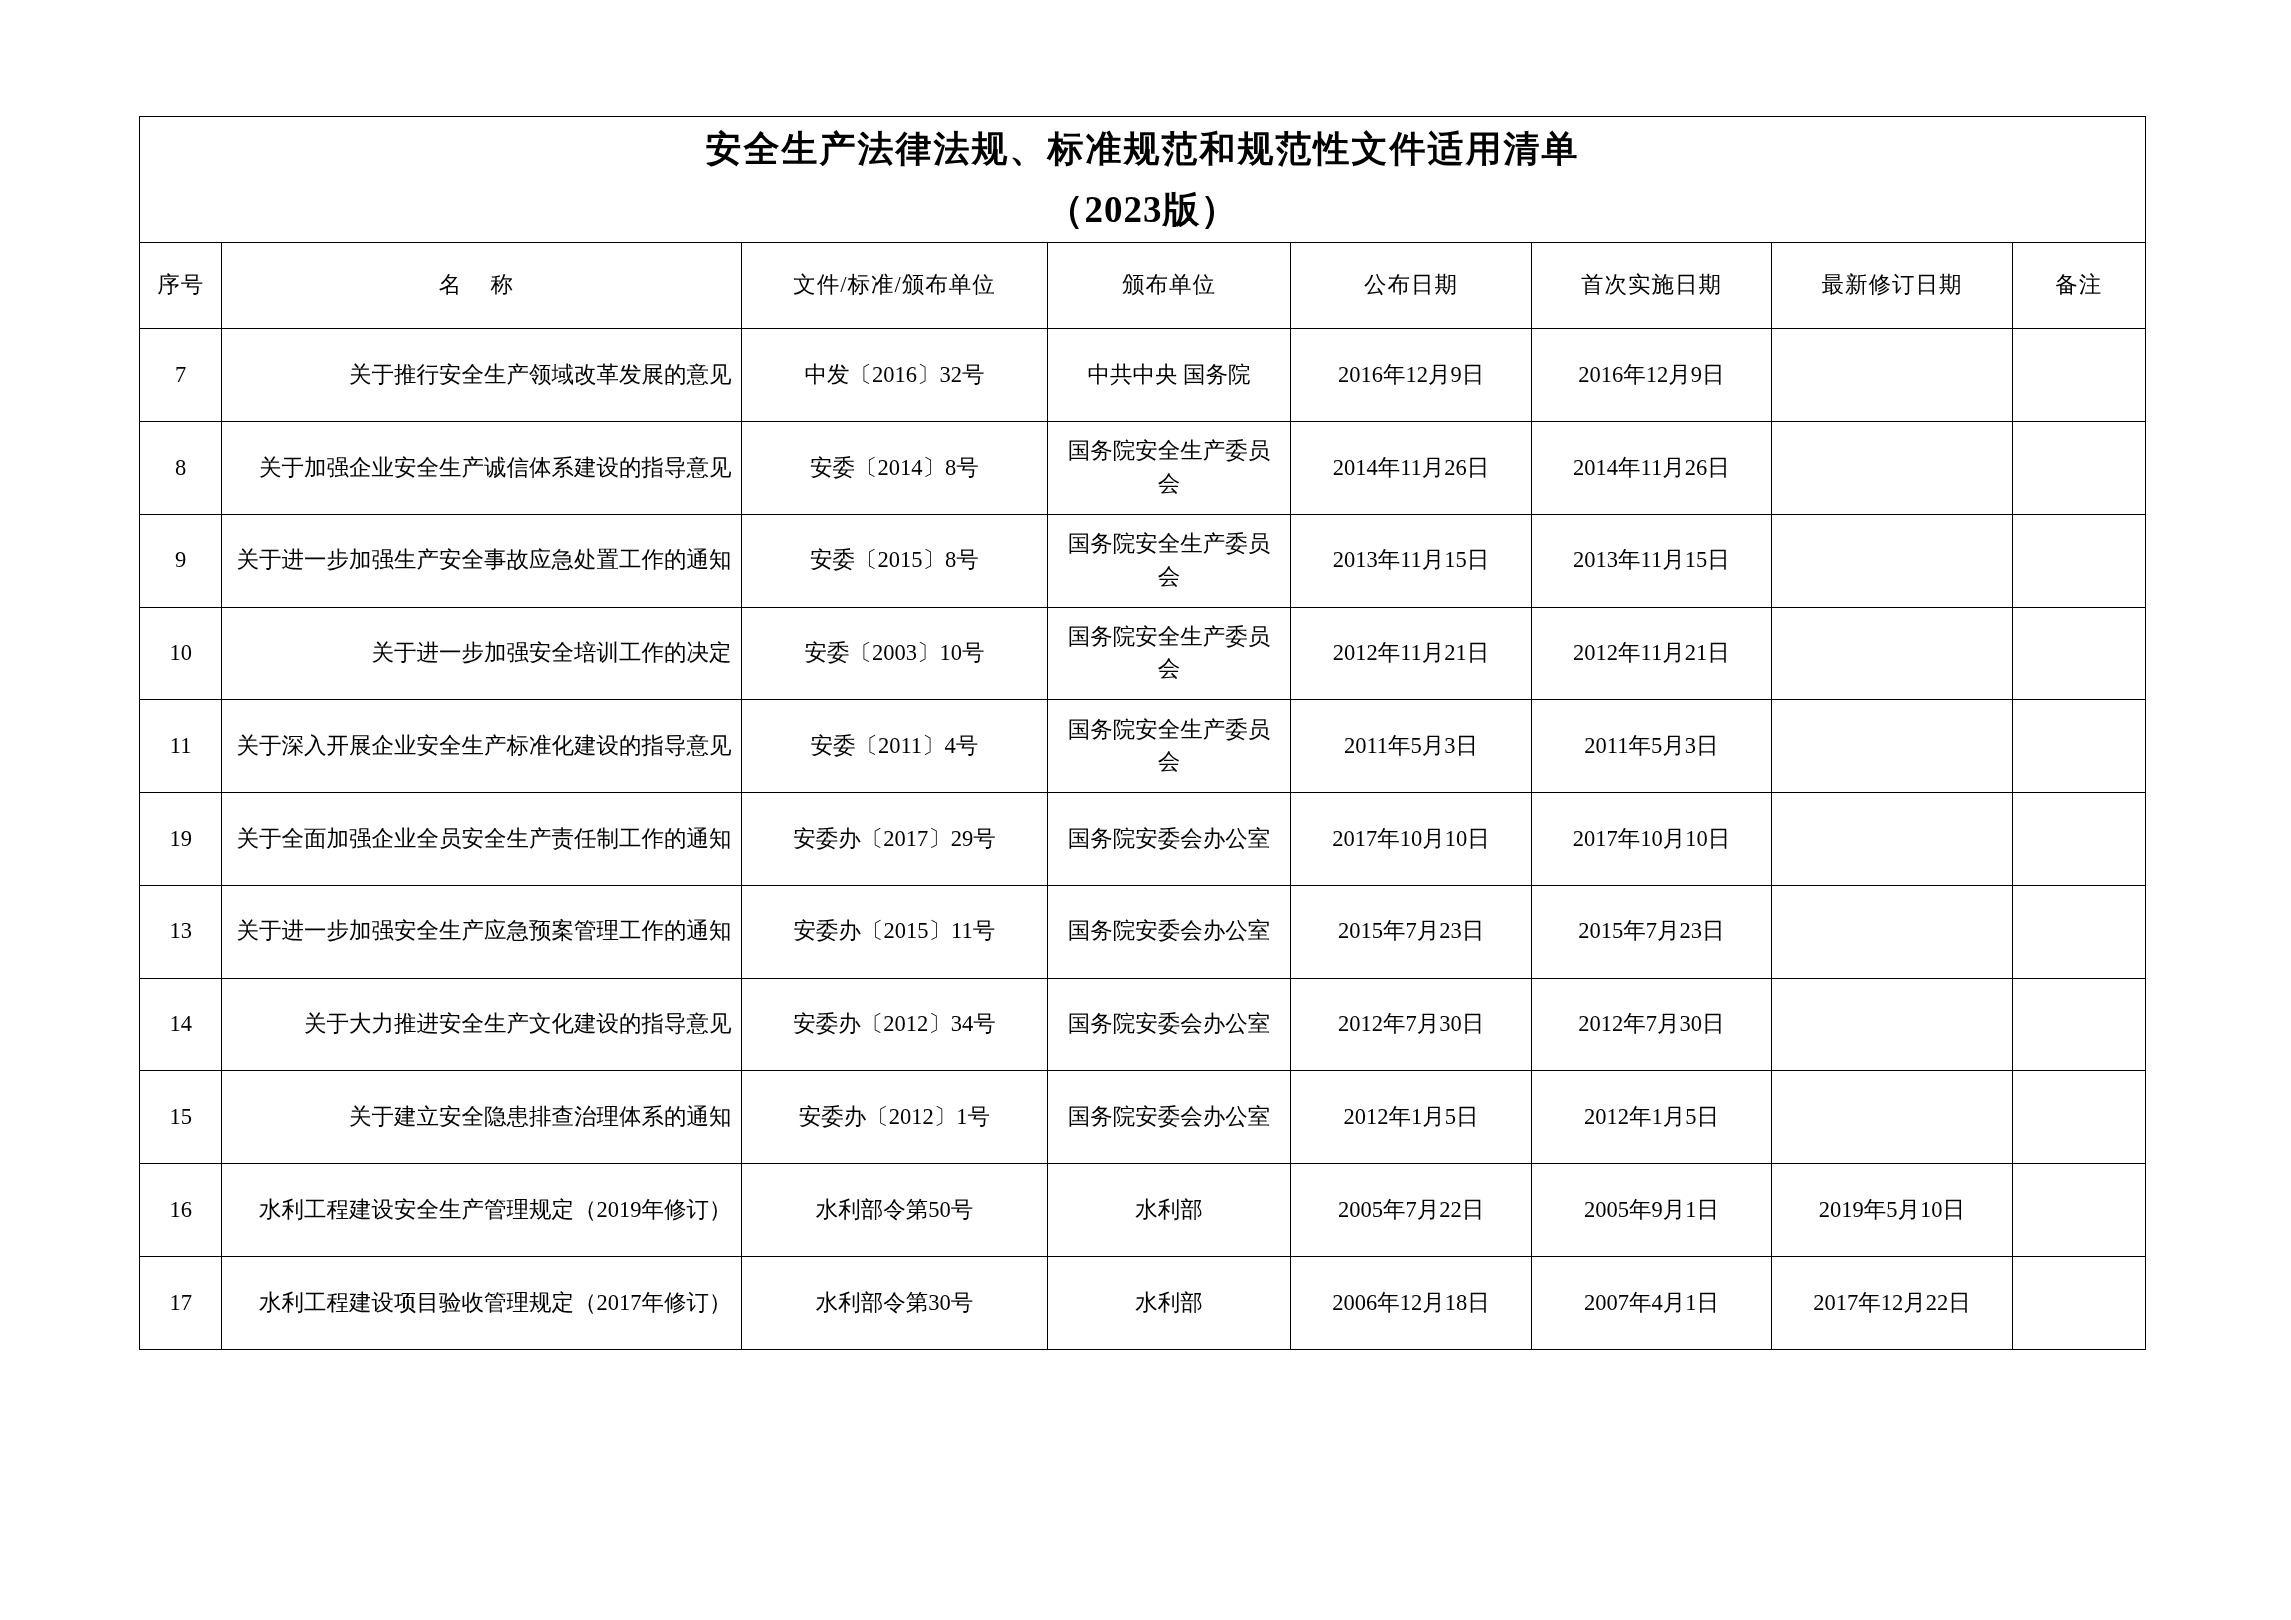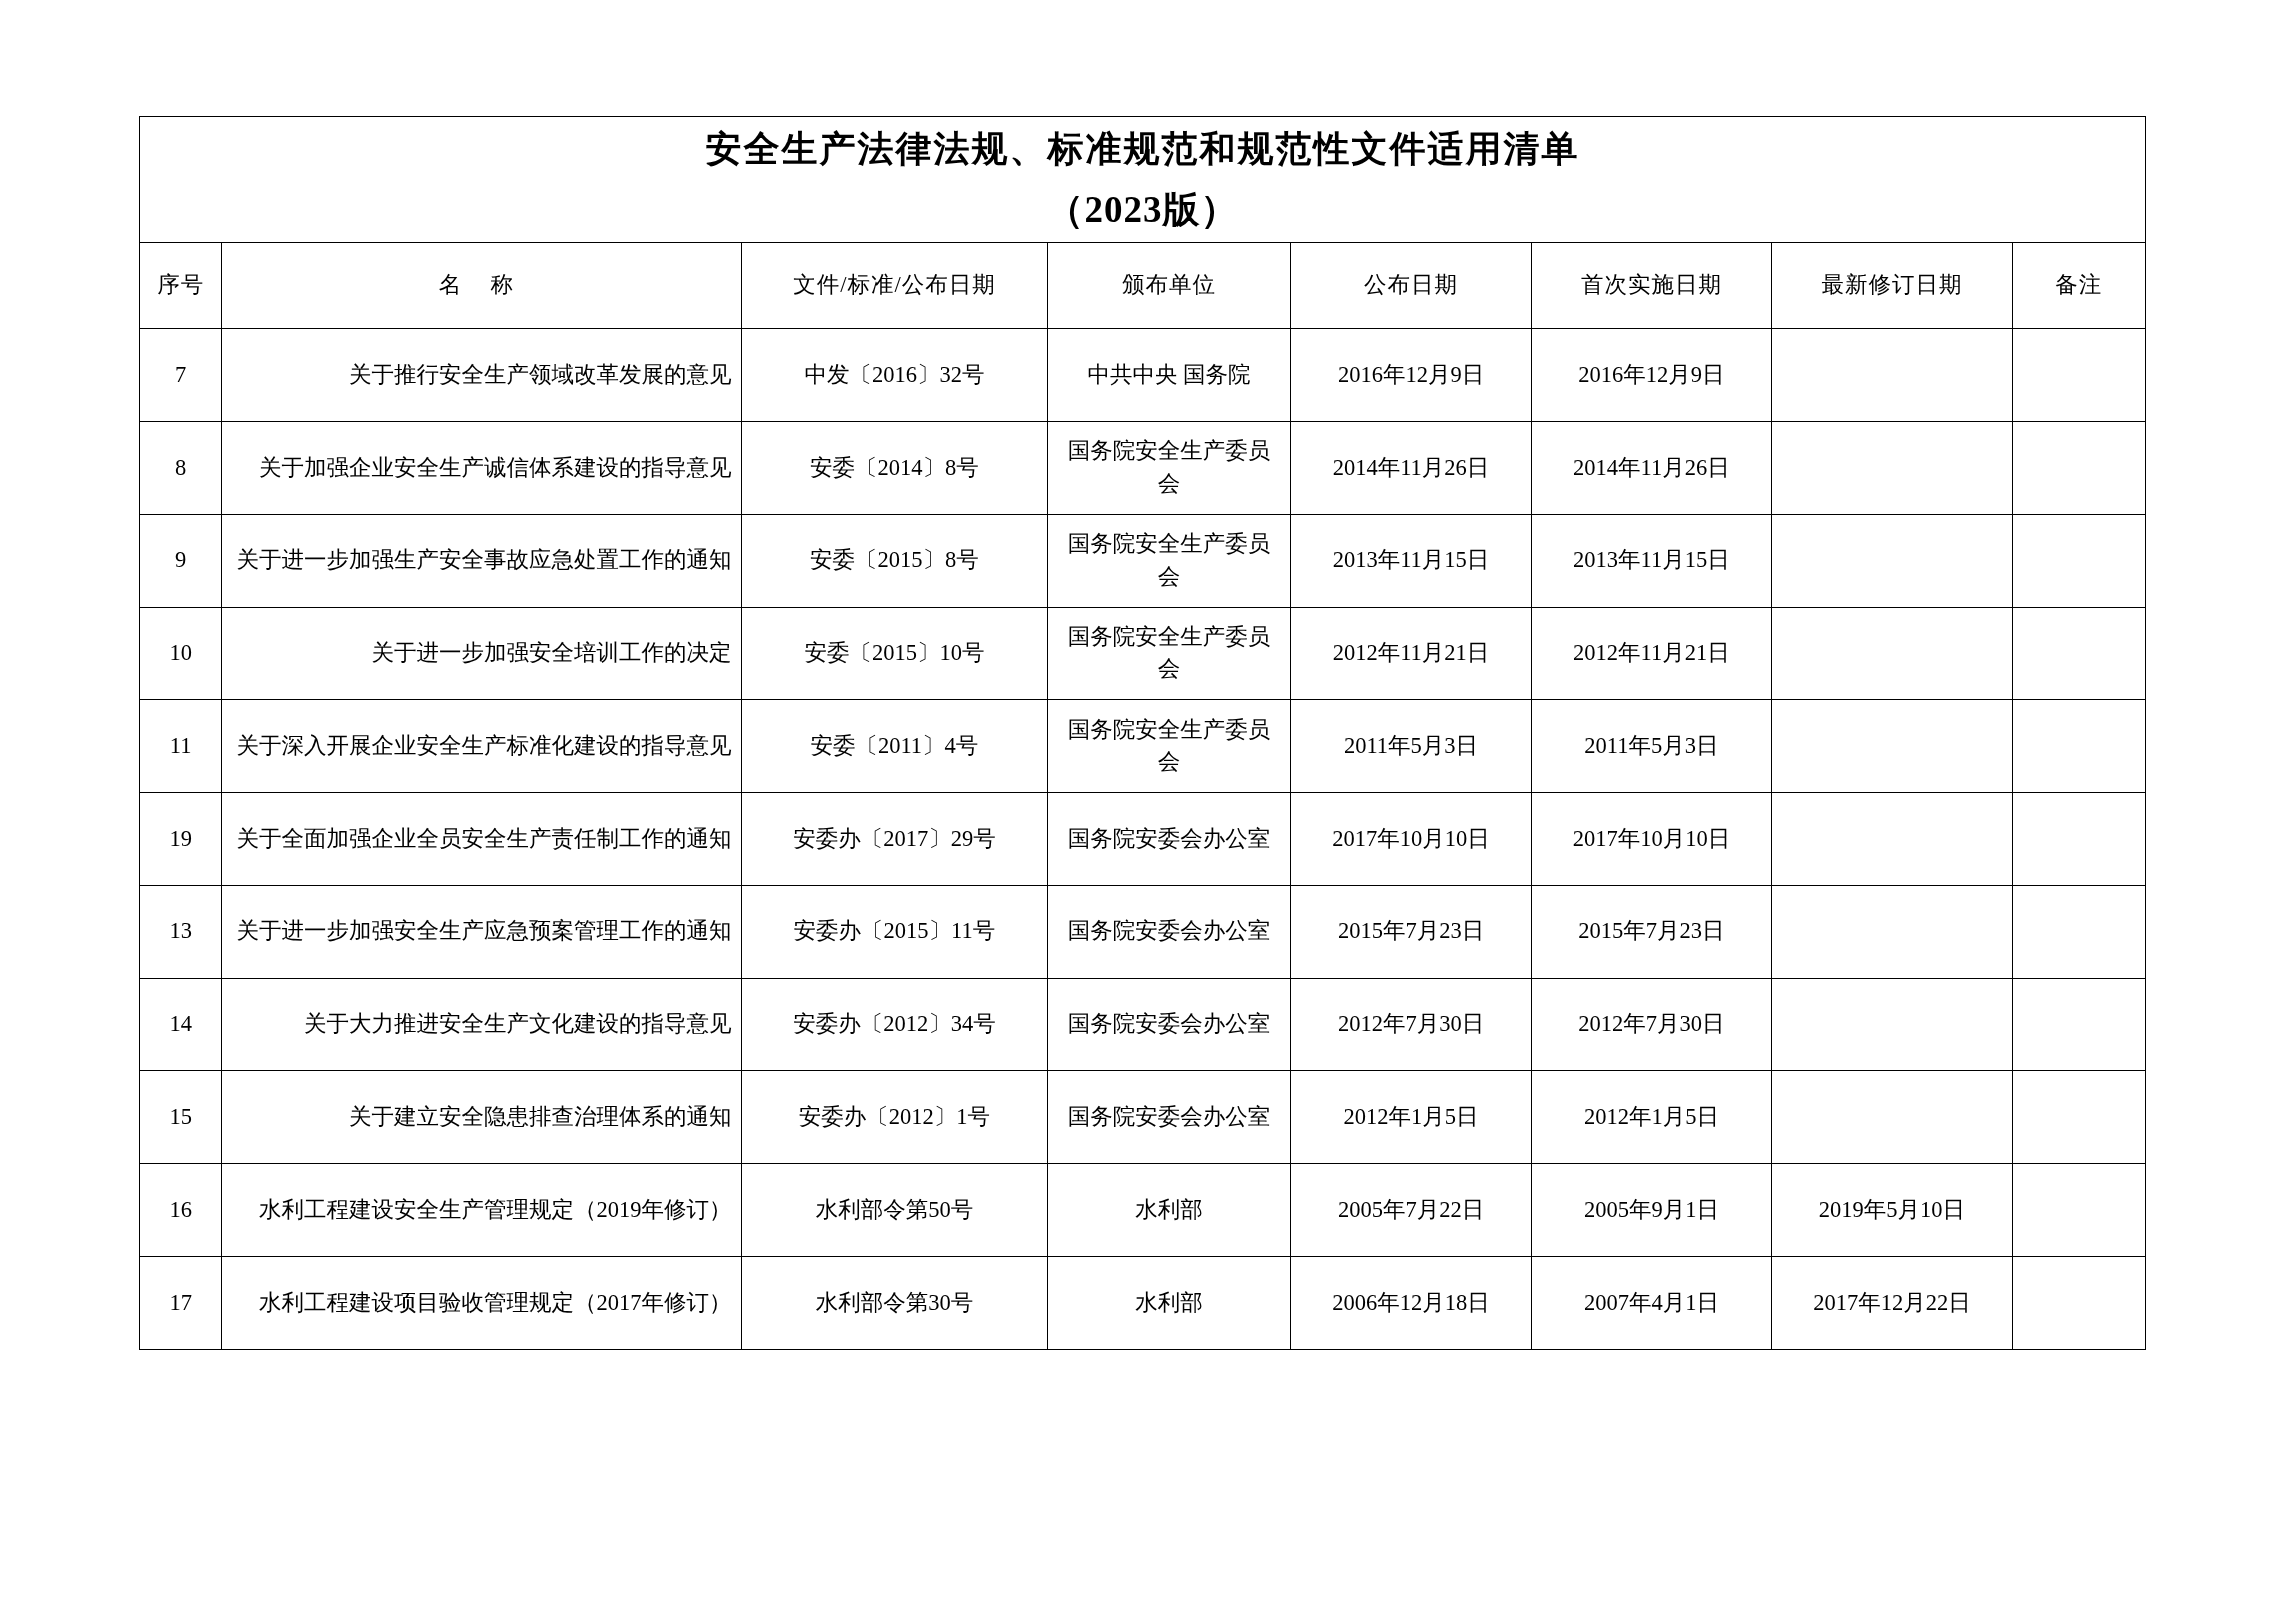--- a/index.html
+++ b/index.html
@@ -115,21 +115,21 @@
       <thead>
         <tr>
           <td class="title-cell" colspan="8">
             <div class="title-line1">安全生产法律法规、标准规范和规范性文件适用清单</div>
             <div class="title-line2">（2023版）</div>
           </td>
         </tr>
         <tr>
           <td>序号</td>
           <td class="th-name">名  称</td>
-          <td>文件/标准/公布日期</td>
+          <td>文件/标准/颁布单位</td>
           <td>颁布单位</td>
           <td>公布日期</td>
           <td>首次实施日期</td>
           <td>最新修订日期</td>
           <td>备注</td>
         </tr>
       </thead>
       <tbody>
         <tr>
           <td class="c-idx">7</td>
@@ -157,21 +157,21 @@
           <td class="c-code">安委〔2015〕8号</td>
           <td class="c-org">国务院安全生产委员会</td>
           <td class="c-pub">2013年11月15日</td>
           <td class="c-first">2013年11月15日</td>
           <td class="c-rev"></td>
           <td class="c-note"></td>
         </tr>
         <tr>
           <td class="c-idx">10</td>
           <td class="c-name">关于进一步加强安全培训工作的决定</td>
-          <td class="c-code">安委〔2015〕10号</td>
+          <td class="c-code">安委〔2003〕10号</td>
           <td class="c-org">国务院安全生产委员会</td>
           <td class="c-pub">2012年11月21日</td>
           <td class="c-first">2012年11月21日</td>
           <td class="c-rev"></td>
           <td class="c-note"></td>
         </tr>
         <tr>
           <td class="c-idx">11</td>
           <td class="c-name">关于深入开展企业安全生产标准化建设的指导意见</td>
           <td class="c-code">安委〔2011〕4号</td>

